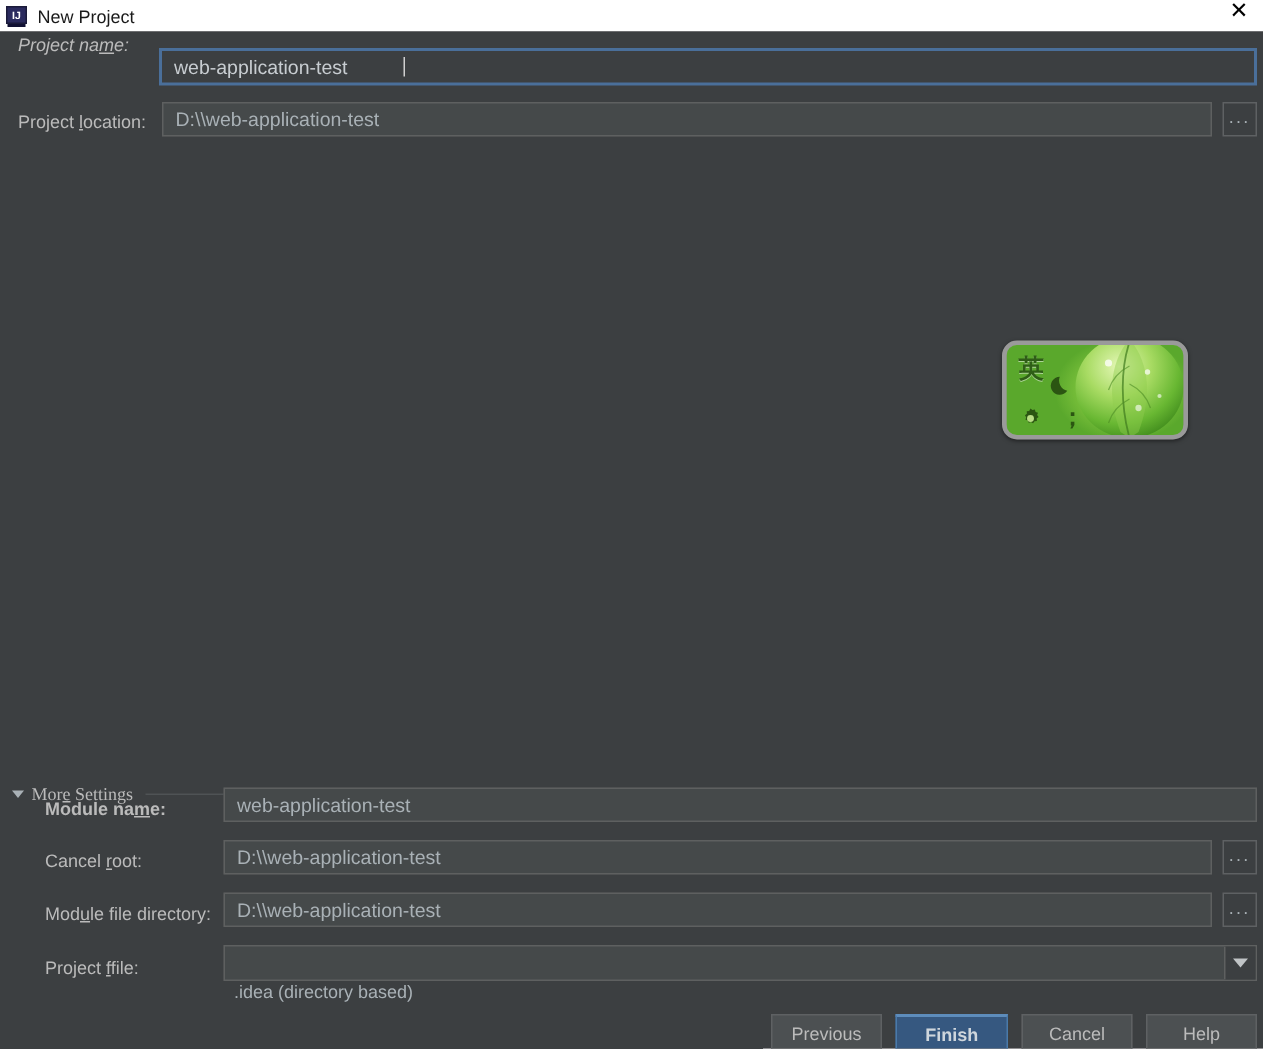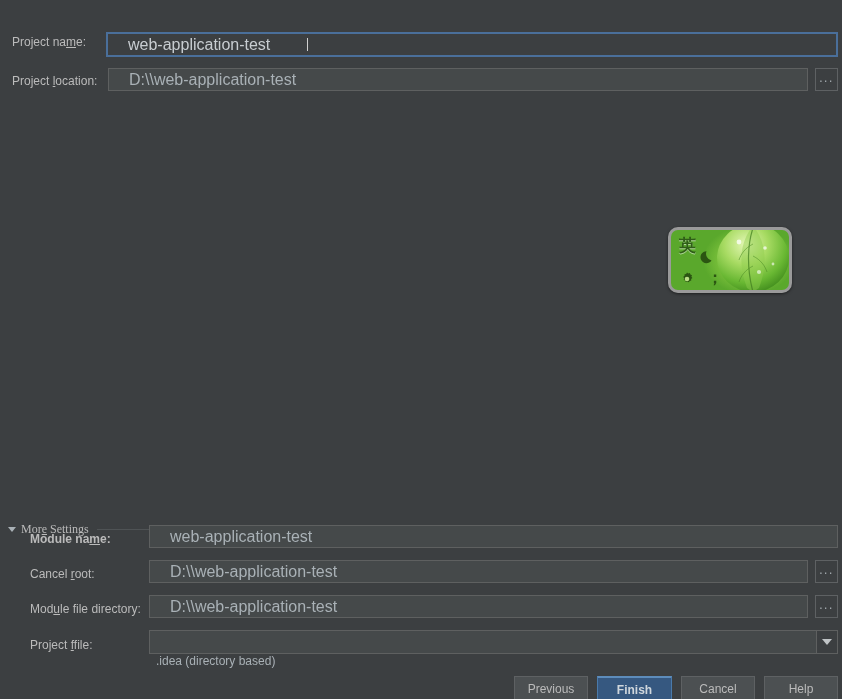--- a/index.html
+++ b/index.html
@@ -81,25 +81,25 @@
     line-height: 14px;
   }
   .label u { text-decoration: underline; }
 
   .field {
     position: absolute;
     box-sizing: border-box;
     background: #45494a;
     border: 1px solid #5e6060;
     color: #a9b1b6;
-    font-size: 16px;
-    font-family: "Liberation Sans", sans-serif;
-    display: flex;
-    align-items: center;
-    padding-left: 20px;
+    font-size: 13px;
+    font-family: "Liberation Sans", sans-serif;
+    display: flex;
+    align-items: center;
+    padding-left: 8px;
     white-space: nowrap;
     overflow: hidden;
     gap: 36px;
   }
   .field.focused {
     background: #3c3f41;
     border: 2px solid #4a6f9a;
     box-shadow: 0 0 0 0 transparent;
     color: #c8cdd1;
   }
@@ -272,24 +272,36 @@
     border-top: 2px solid #5d8cbb;
     color: #cfd6dc;
     font-weight: bold;
   }
 </style>
 </head>
 <body>
 
 <div id="app">
 
+  <div class="titlebar">
+    <div class="title-icon">
+      <svg width="14" height="14" viewBox="0 0 14 14" xmlns="http://www.w3.org/2000/svg">
+        <rect x="0" y="0" width="14" height="14" fill="#ffffff"></rect>
+        <rect x="0.5" y="0.5" width="13" height="11" fill="#2b2b5e" stroke="#1b1b3a" stroke-width="1"></rect>
+        <text x="7" y="8.5" font-family="Liberation Sans, sans-serif" font-size="7" font-weight="bold" fill="#ffffff" text-anchor="middle">IJ</text>
+        <rect x="1" y="12" width="12" height="2" fill="#111133"></rect>
+      </svg>
+    </div>
+    <div class="title-text">New Project</div>
+    <div class="win-close">✕</div>
+  </div>
 
   <div class="content">
 
-    <div class="label" style="left:12px; top:14px;"><span>Project na</span><u>m</u><span>e:</span></div>
+    <div class="label" style="left:12px; top:2px;font-style:italic;"><span>Project na</span><u>m</u><span>e:</span></div>
     <div class="field focused" style="left:106px; top:11px; width:732px; height:25px;" title="Project name">
       <span>web-application-test</span>
         <span class="caret"></span>
     </div>
 
     <div class="label" style="left:12px; top:53px;text-align:right;"><span>Project </span><u>l</u><span>ocation:</span></div>
     <div class="field" style="left:108px; top:47px; width:700px; height:23px;" title="Project location">
       <span>D:\\web-application-test</span>
     </div>
     <div class="browse-btn" style="left:815px; top:47px; width:23px; height:23px;">...</div>

